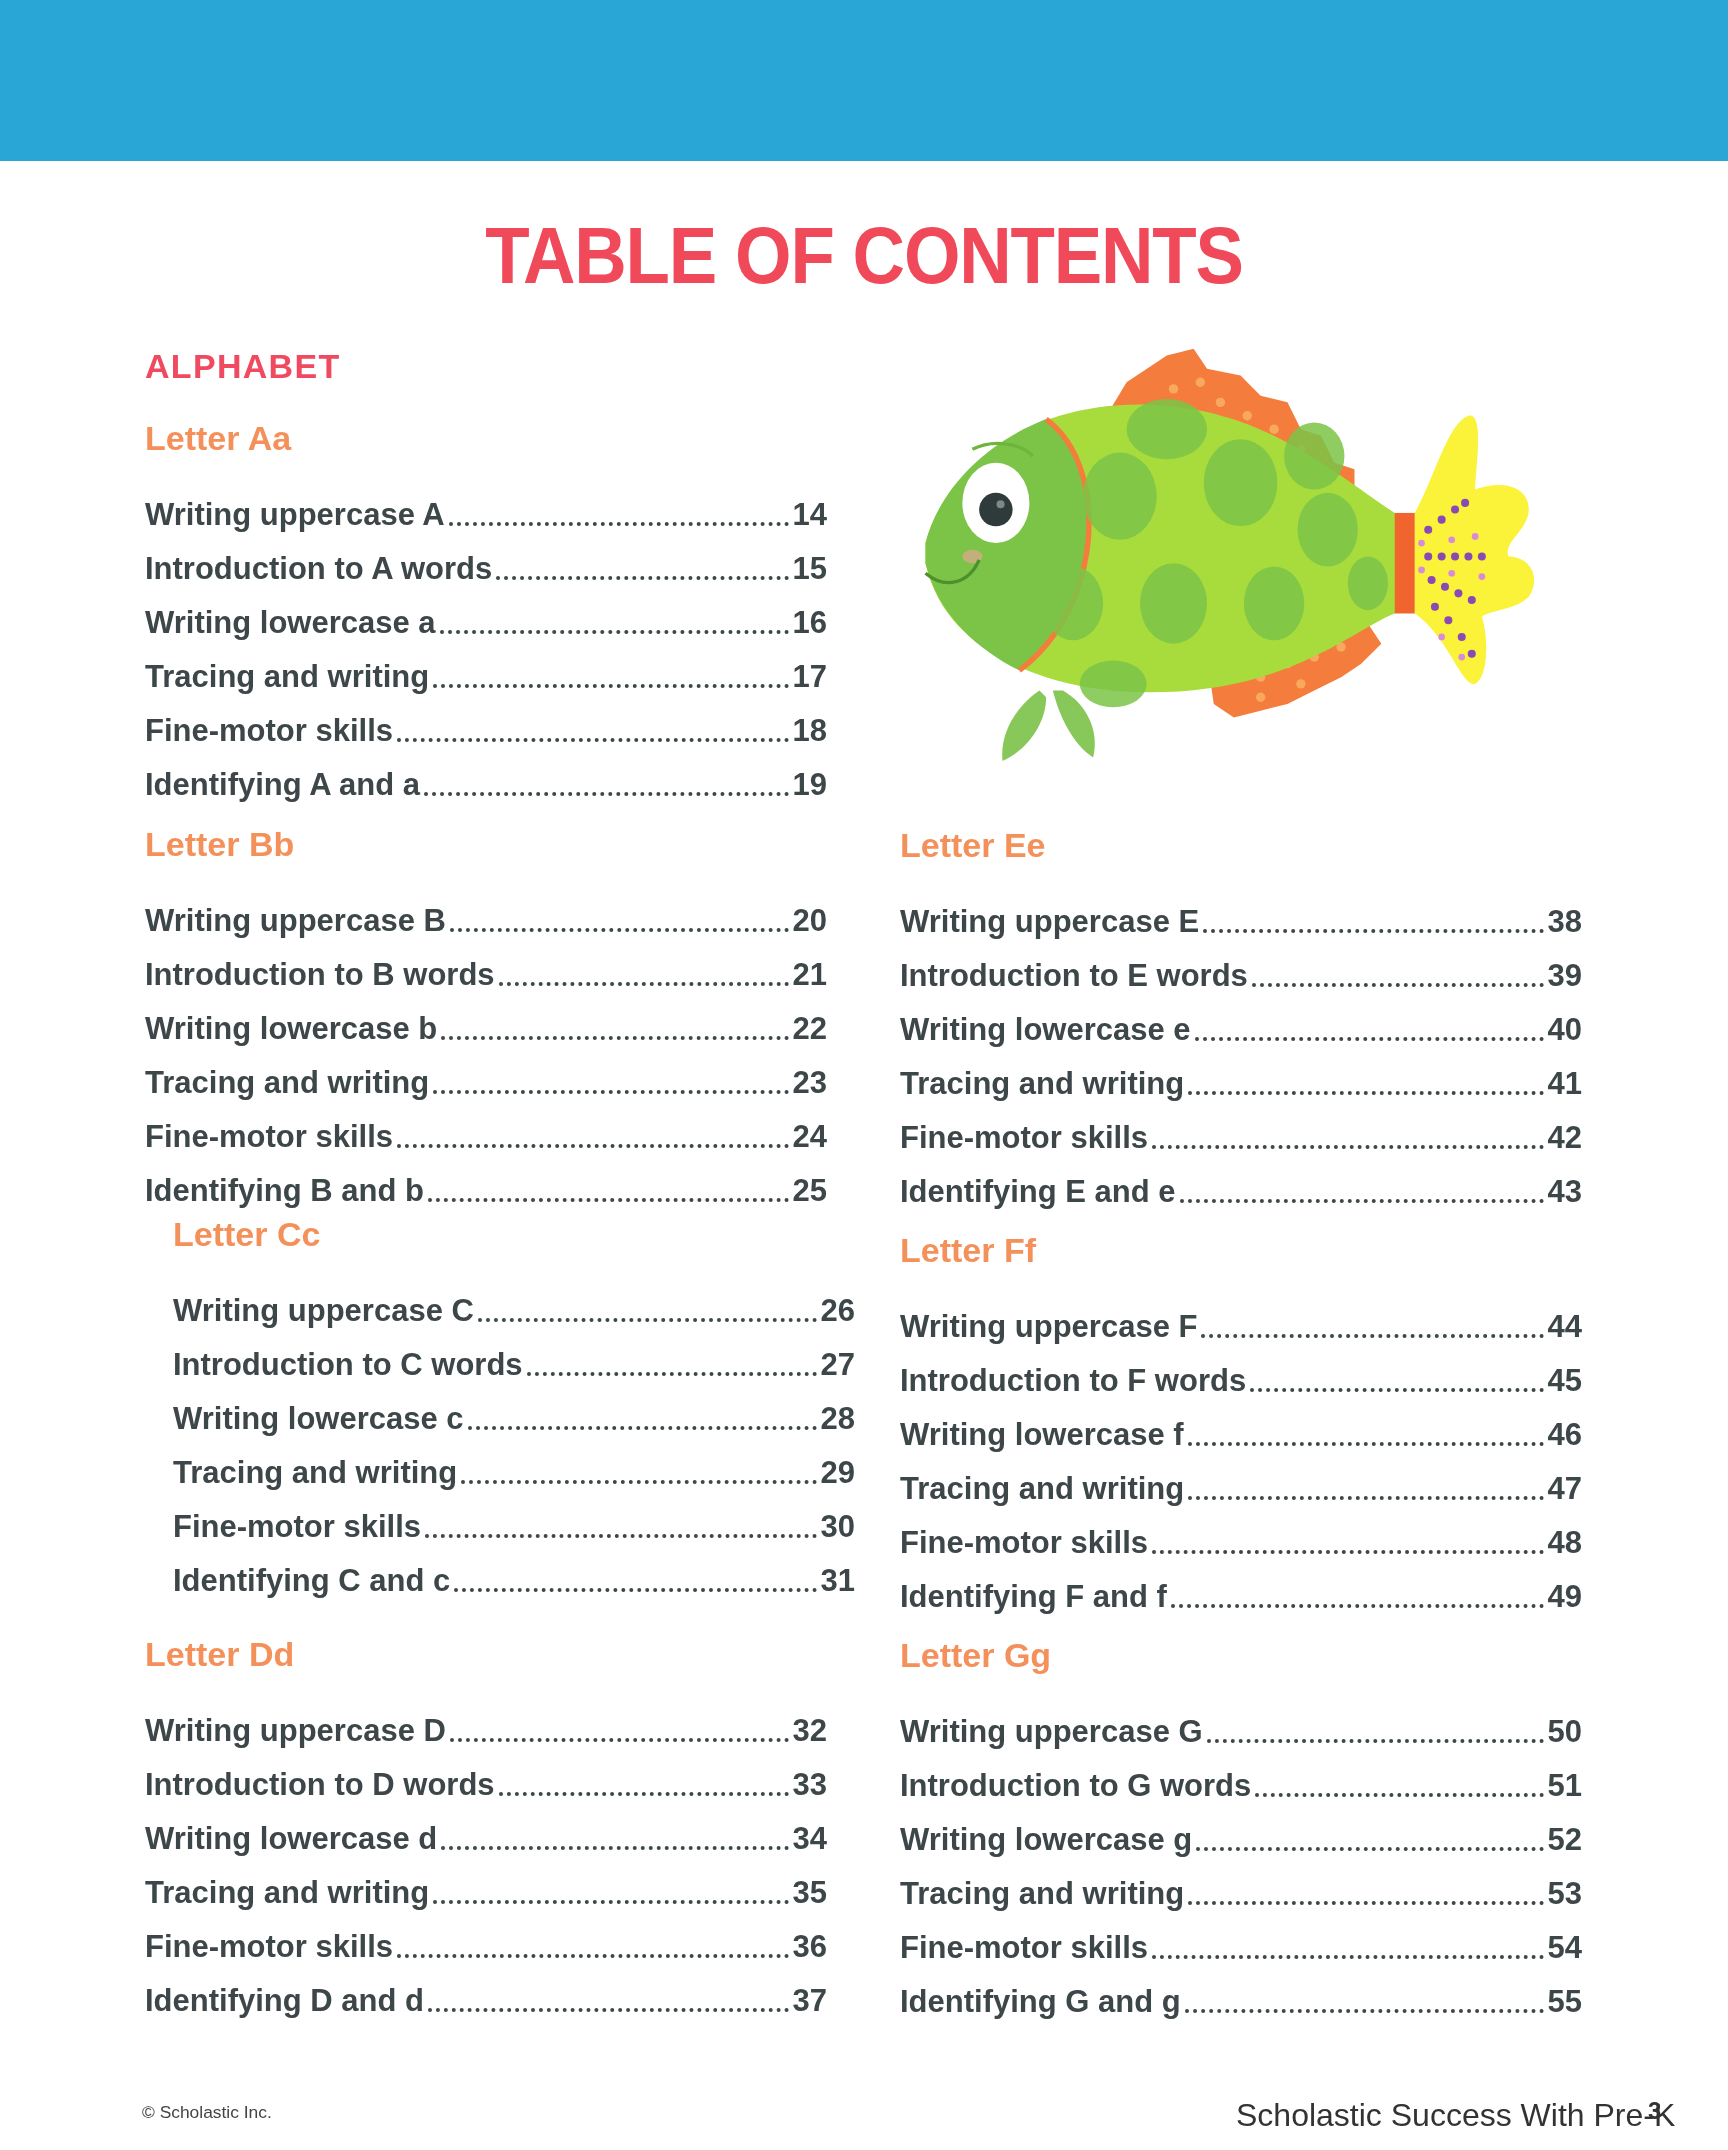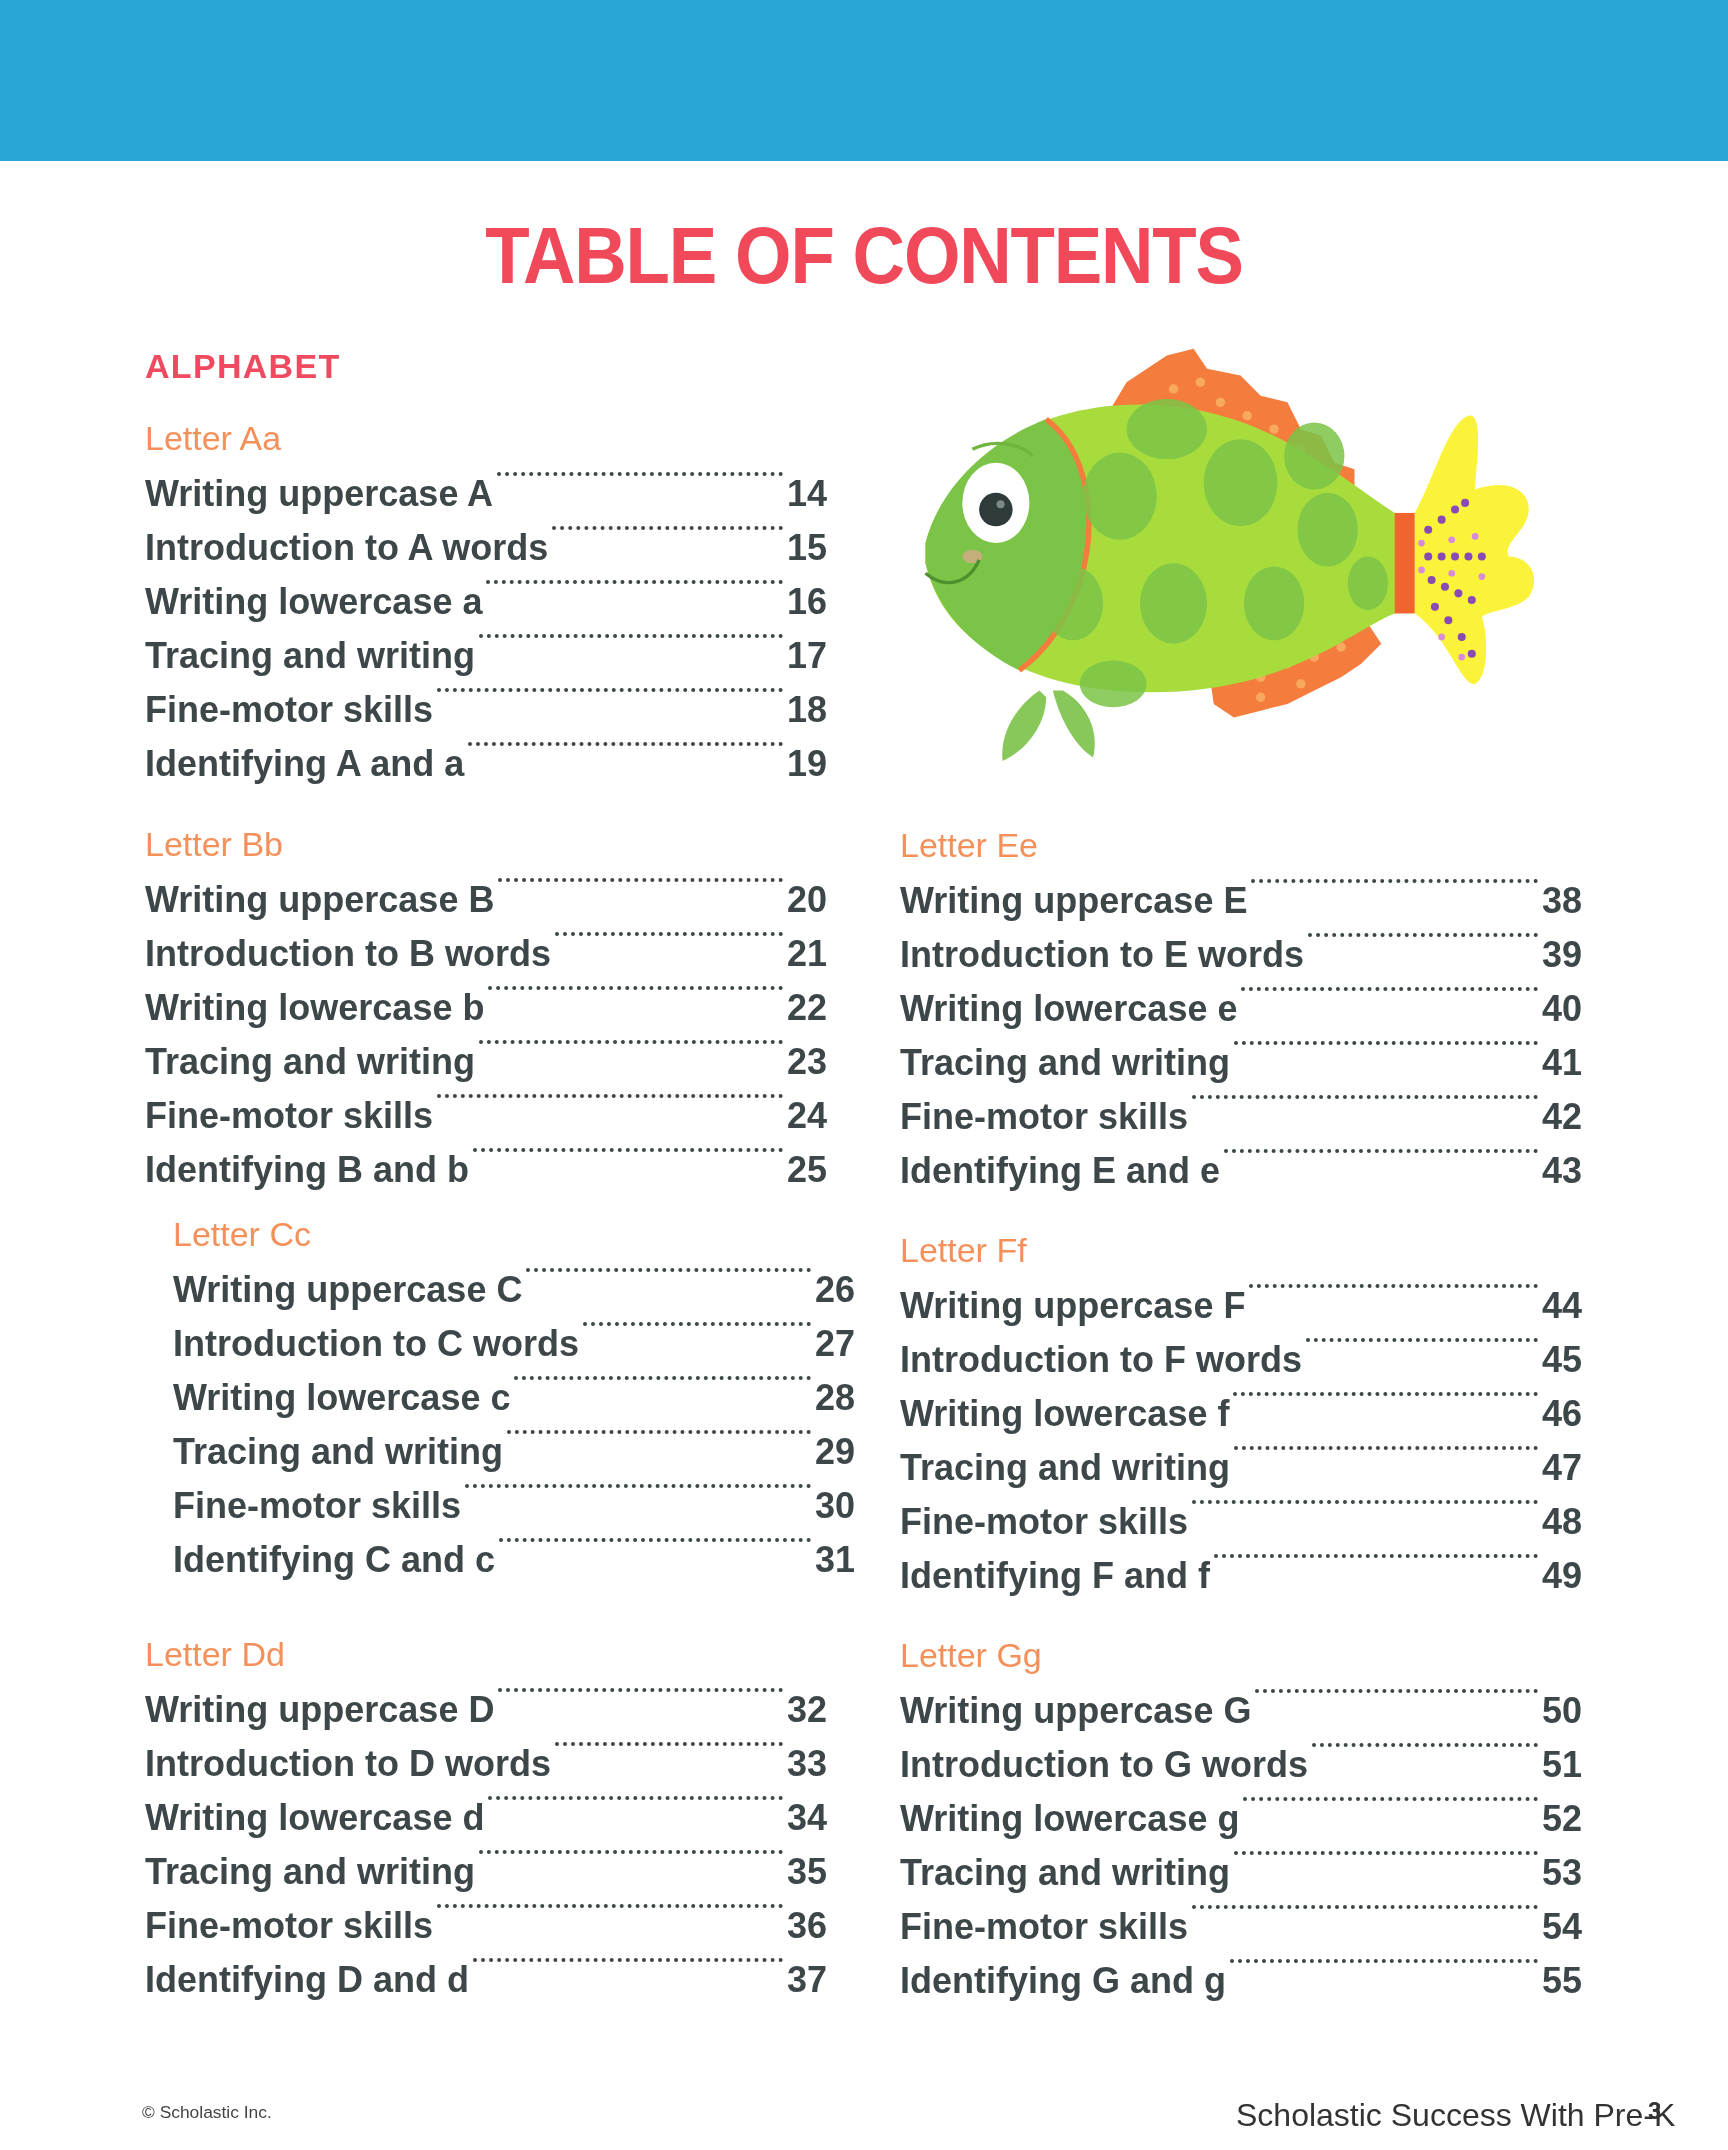--- a/index.html
+++ b/index.html
@@ -17,26 +17,26 @@
     text-align:center; font-weight:700; font-size:79px; letter-spacing:-1.3px;
     color:#f0495a; line-height:1;
     transform:scaleX(0.92);
   }
   .section-heading {
     position:absolute; left:145px; top:349px;
     font-size:34px; font-weight:700; color:#ef4a5f; letter-spacing:1.3px; line-height:1;
   }
   .group { position:absolute; width:682px; }
   .group-heading {
-    font-size:34px; font-weight:400; color:#f4905a; line-height:1; height:40px;
+    font-size:34px; font-weight:700; color:#f4905a; line-height:1; height:40px;
     margin-bottom:14.7px;
   }
   .row {
-    display:flex; align-items:flex-start; height:54px;
-    font-size:36px; font-weight:700; color:#3d4648; line-height:1;
+    display:flex; align-items:flex-end; height:54px;
+    font-size:31px; font-weight:700; color:#3d4648; line-height:1;
   }
   .row .label { white-space:nowrap; }
   .row .leader {
     flex:1; margin:0 4px; border-bottom:4.7px dotted #3d4648;
     transform:translateY(-4px); min-width:13.4px;
   }
   .row .page { white-space:nowrap; }
   .fish {
     position:absolute; left:885px; top:342px; width:758px; height:429px;
   }

